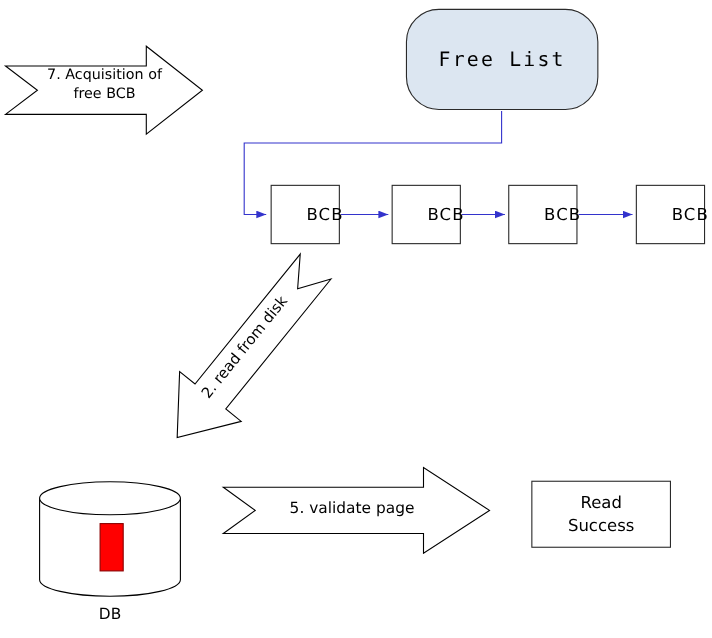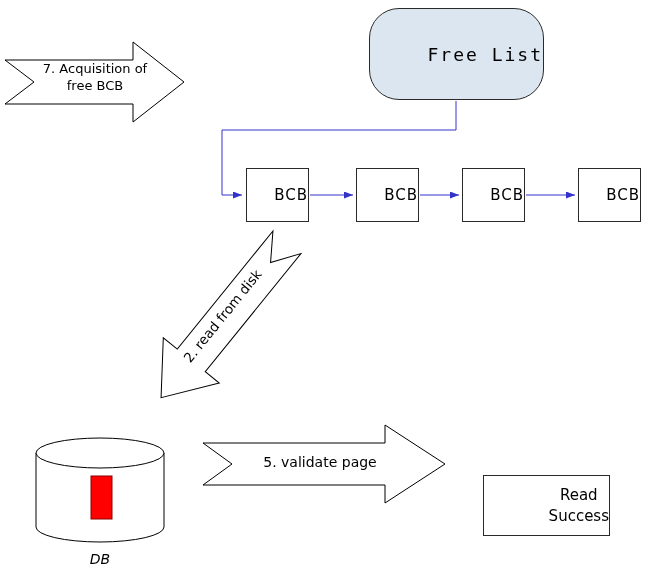--- a/index.html
+++ b/index.html
@@ -20,21 +20,21 @@
   .blue-line  { fill: none; stroke: #3333cc; stroke-width: 1; }
   .shape      { fill: #ffffff; stroke: #000000; stroke-width: 1; }
   .red-rect   { fill: #ff0000; stroke: #8b0000; stroke-width: 1; }
 
   .node {
     position: absolute;
     border: 1px solid #2a2a2a;
     background: #ffffff;
     display: flex;
     align-items: center;
-    justify-content: flex-end;
+    justify-content: center;
     text-align: center;
   }
 
   .free-list {
     left: 369px; top: 8px; width: 175px; height: 92px;
     border-radius: 30px;
     background: #dce6f1;
     font-family: "DejaVu Sans Mono", monospace;
     font-size: 18px;
     letter-spacing: 2px;
@@ -48,21 +48,20 @@
   }
   .bcb1 { left: 246px; }
   .bcb2 { left: 356px; }
   .bcb3 { left: 462px; }
   .bcb4 { left: 578px; }
 
   .read-success {
     left: 483px; top: 437px; width: 127px; height: 61px;
     font-size: 15px;
     line-height: 21px;
-    margin-top: 38px;
   }
 
   .label {
     position: absolute;
     text-align: center;
     white-space: pre-line;
   }
   .step1-label {
     left: 25px; top: 60px; width: 140px;
     font-size: 13px; line-height: 17px;
@@ -73,21 +72,20 @@
     transform: rotate(-51deg);
     transform-origin: center center;
   }
   .step3-label {
     left: 235px; top: 454px; width: 170px;
     font-size: 14px;
   }
   .db-label {
     left: 60px; top: 551px; width: 80px;
     font-size: 14px;
-    font-style: italic;
   }
   .multiline { white-space: pre-line; }
 </style>
 </head>
 <body>
 
 <div class="canvas">
 
   <svg class="layer" width="647" height="580" viewBox="0 0 647 580">
     <defs>

